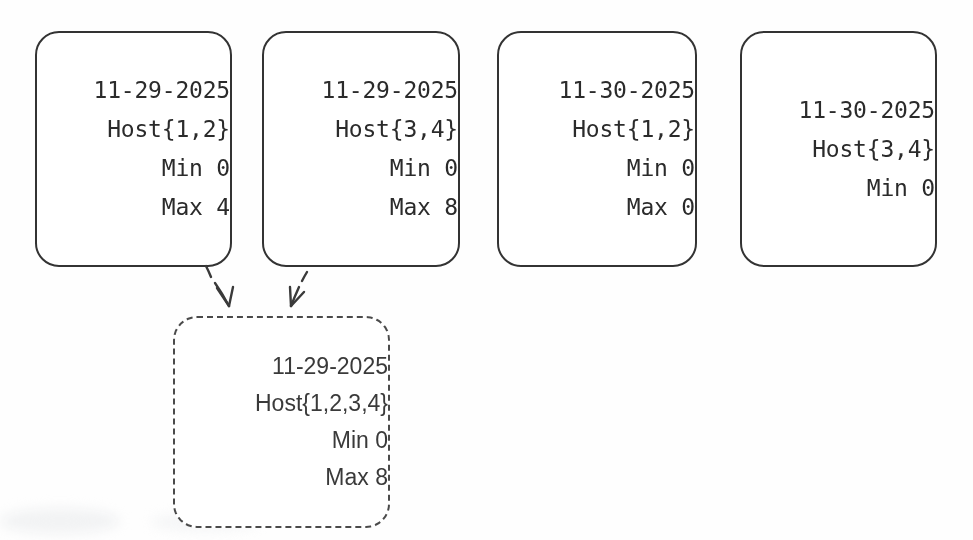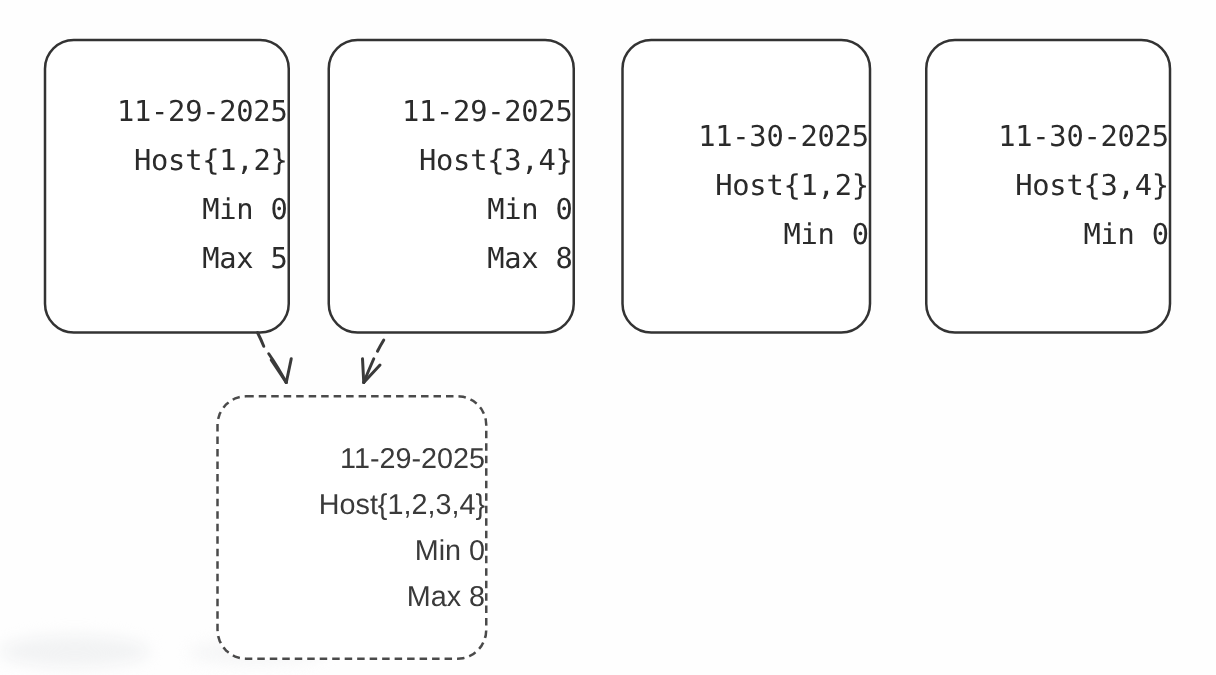--- a/index.html
+++ b/index.html
@@ -75,34 +75,35 @@
 
 <div id="canvas">
 
   <div class="smudge" id="smudge-a"></div>
   <div class="smudge" id="smudge-b"></div>
 
   <div class="node solid" id="node-0">
     <div class="line">11-29-2025</div>
     <div class="line">Host{1,2}</div>
     <div class="line">Min 0</div>
-    <div class="line">Max 5</div>
+    <div class="line">Max 4</div>
   </div>
 
   <div class="node solid" id="node-1">
     <div class="line">11-29-2025</div>
     <div class="line">Host{3,4}</div>
     <div class="line">Min 0</div>
     <div class="line">Max 8</div>
   </div>
 
   <div class="node solid" id="node-2">
     <div class="line">11-30-2025</div>
     <div class="line">Host{1,2}</div>
     <div class="line">Min 0</div>
+    <div class="line">Max 0</div>
   </div>
 
   <div class="node solid" id="node-3">
     <div class="line">11-30-2025</div>
     <div class="line">Host{3,4}</div>
     <div class="line">Min 0</div>
   </div>
 
   <div class="node dashed" id="node-agg">
     <div class="line">11-29-2025</div>

